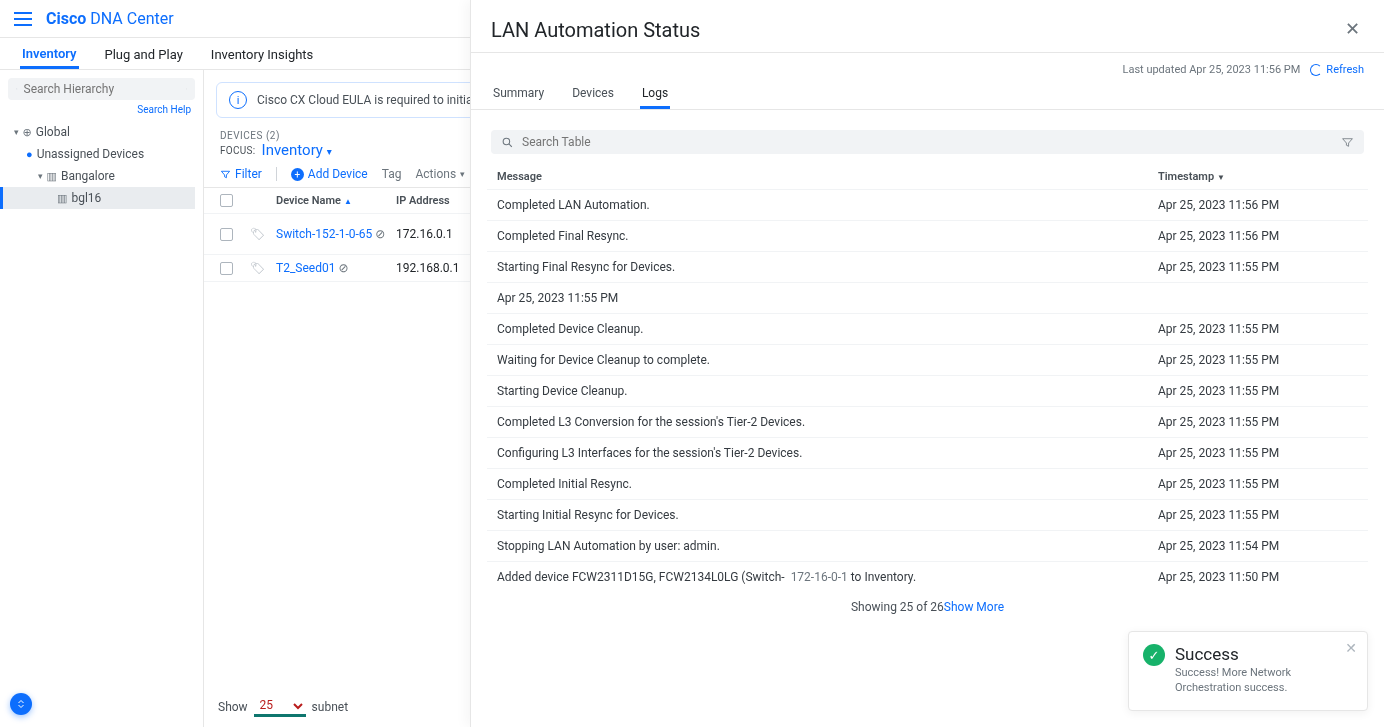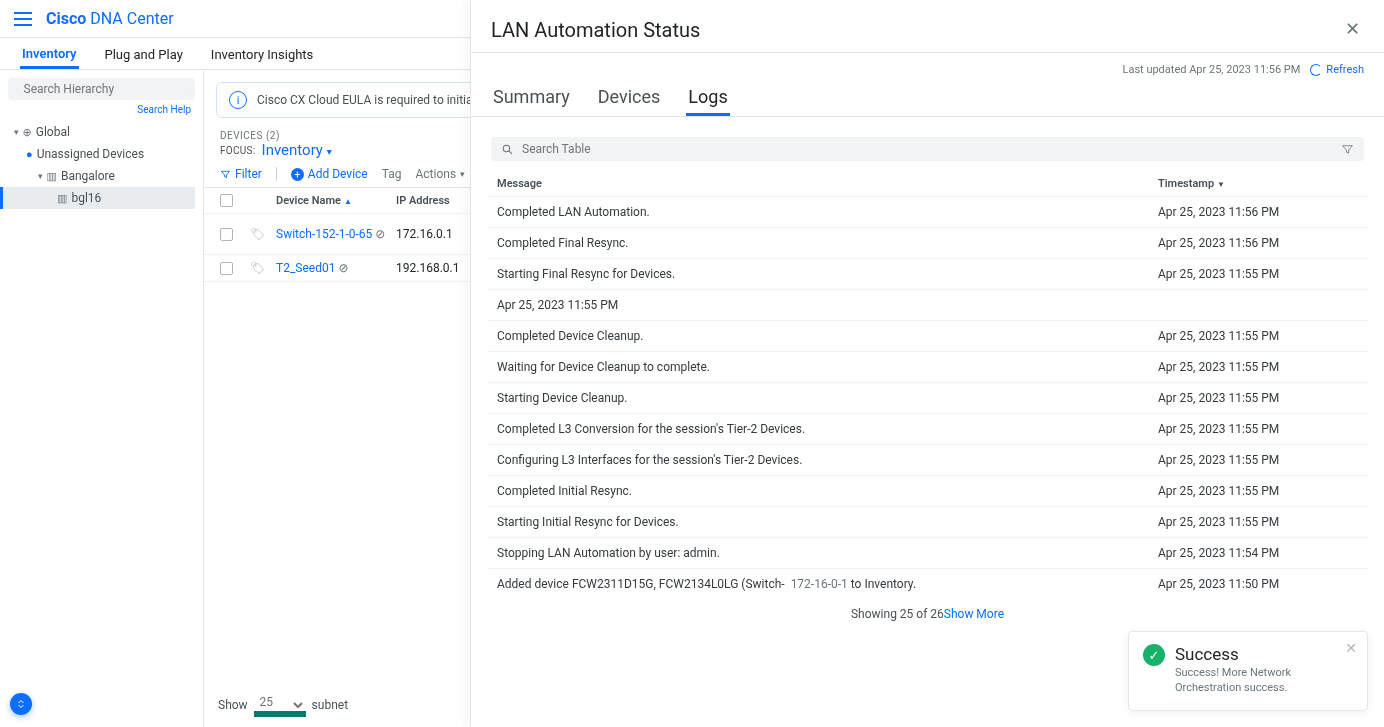--- a/index.html
+++ b/index.html
@@ -57,31 +57,31 @@
 
   .inv-table { border-top: 1px solid #e6e6e6; font-size: 12px; }
   .inv-head, .inv-row { display: grid; grid-template-columns: 30px 26px 120px 90px 40px; align-items: center; padding: 6px 16px; border-bottom: 1px solid #f1f3f5; }
   .inv-head { color:#495057; font-weight:600; font-size:11px; }
   .inv-row .device-link { color:#0d6efd; cursor:pointer; }
   .inv-row .tag-icon { color:#adb5bd; font-size:12px; }
   .inv-row .reach-icon { color:#6c757d; }
   .chk { width:13px; height:13px; border:1px solid #adb5bd; border-radius:2px; }
 
   .inv-footer { position:absolute; bottom:10px; left:14px; font-size:12px; color:#495057; display:flex; align-items:center; gap:6px; }
-  .inv-footer select { border:none; border-bottom:6px solid #0f766e; font-size:12px; padding:1px 16px 1px 2px; color:#737373; background:transparent; }
+  .inv-footer select { border:none; border-bottom:3px solid #0f766e; font-size:12px; padding:1px 16px 1px 2px; color:#b91c1c; background:transparent; }
 
   
   .slideover { position:absolute; top:0; right:0; width: calc(100% - 470px); height:100%; background:#fff; border-left:1px solid #e6e6e6; display:flex; flex-direction:column; box-shadow:-4px 0 12px rgba(0,0,0,0.04); }
   .so-head { padding: 18px 24px 10px 20px; display:flex; align-items:flex-start; justify-content:space-between; }
   .so-title { font-size:20px; font-weight:400; color:#212529; }
   .so-close { font-size:18px; color:#6c757d; cursor:pointer; font-weight:300; }
   .so-hr { height:1px; background:#e6e6e6; margin:0 0 8px 0; }
   .so-updated-row { display:flex; justify-content:flex-end; align-items:flex-end; gap:10px; padding: 2px 20px 6px 20px; font-size:11px; color:#6c757d; }
   .so-updated-row .refresh-link { color:#0d6efd; display:flex; align-items:center; gap:4px; cursor:pointer; }
-  .so-tabs { display:flex; gap:24px; padding: 0 20px; border-bottom:1px solid #e6e6e6; font-size:18px; }
+  .so-tabs { display:flex; gap:24px; padding: 0 20px; border-bottom:1px solid #e6e6e6; font-size:12px; }
   .so-tabs .sotab { padding: 4px 2px 8px 2px; color:#495057; cursor:pointer; }
   .so-tabs .sotab.active { color:#212529; font-weight:400; border-bottom:3px solid #0d6efd; padding-bottom:6px; }
 
   .log-toolbar { padding: 20px 20px 10px 20px; }
   .log-search { display:flex; align-items:center; background:#f1f3f5; border-radius:4px; padding:5px 10px; gap:8px; }
   .log-search input { border:none; background:transparent; outline:none; flex:1; font-size:12px; color:#495057; }
 
   .log-table { padding: 0 16px; font-size:12px; color:#343a40; overflow:auto; }
   .log-head { display:grid; grid-template-columns: 1fr 200px; padding:6px 10px; font-weight:600; font-size:11px; color:#495057; }
   .log-row { display:grid; grid-template-columns: 1fr 200px; padding:8px 10px; border-top:1px solid #f1f3f5; align-items:center; }

